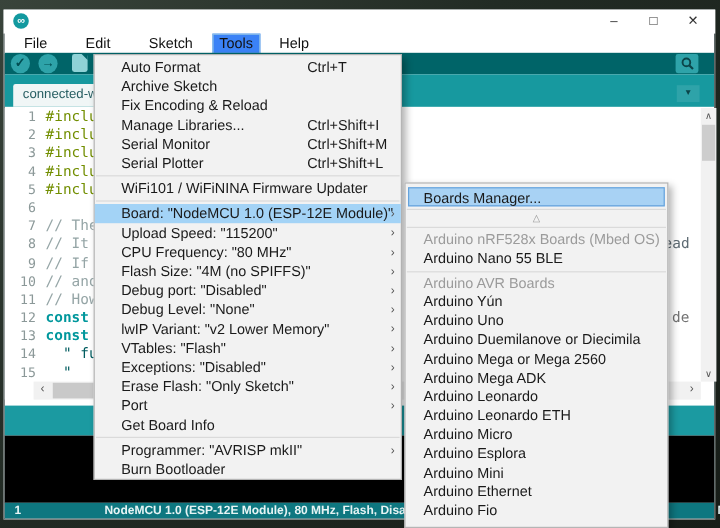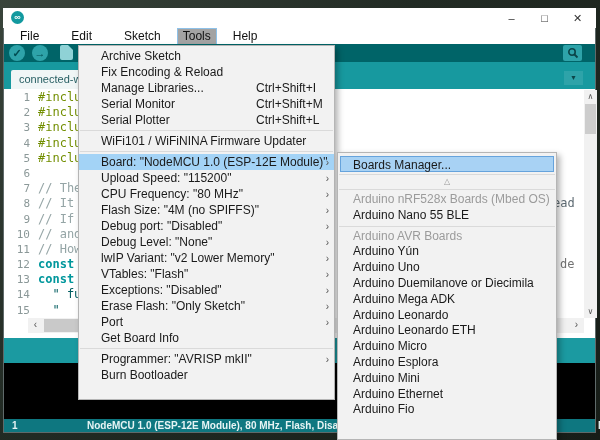--- a/index.html
+++ b/index.html
@@ -11,21 +11,21 @@
           border:1px solid #5f6a6a;box-sizing:border-box;}
   .titlebar{position:absolute;left:3px;top:8px;width:593px;height:20px;background:#fff;}
   .app-icon{position:absolute;left:8px;top:3px;width:13px;height:13px;border-radius:50%;
             background:#12999f;color:#fff;font-size:9px;line-height:13px;text-align:center;font-weight:bold;}
   .title-text{position:absolute;left:27px;top:0;height:20px;line-height:21px;font-size:11px;color:#111;white-space:nowrap;}
   .win-btns{position:absolute;right:2px;top:0;height:20px;display:flex;}
   .win-btn{width:33px;height:20px;text-align:center;line-height:20px;font-size:11px;color:#333;}
   .menubar{position:absolute;left:4px;top:28px;width:591px;height:17px;background:#fff;
            font-size:12px;color:#111;display:flex;align-items:center;}
   .menu-item{padding:1px 16px;height:15px;line-height:15px;}
-  .menu-item.active{background:#a3a3a3;border:1px solid #8ec1e8;padding:0 5px;}
+  .menu-item.active{background:#3b82f6;border:1px solid #8ec1e8;padding:0 5px;}
   
   .toolbar{position:absolute;left:4px;top:44px;width:591px;height:18px;background:#006468;}
   .tb-circle{position:absolute;top:1px;width:16px;height:16px;border-radius:50%;background:#2ea3a9;
              color:#004d52;font-size:11px;font-weight:bold;text-align:center;line-height:16px;}
   .tb-doc{position:absolute;top:1px;width:13px;height:15px;background:#8fd2d6;border-radius:2px;}
   .tb-doc:after{content:"";position:absolute;right:0;top:0;border-style:solid;border-width:0 5px 5px 0;
                 border-color:transparent #006468 transparent transparent;}
   .serial-btn{position:absolute;right:13px;top:1px;width:19px;height:16px;background:#2ea3a9;border-radius:2px;}
   .tabbar{position:absolute;left:4px;top:62px;width:591px;height:27px;background:#17999f;}
   .tab{position:absolute;left:7px;top:8px;width:160px;height:19px;background:#f0f6f6;border-radius:2px 2px 0 0;
@@ -151,20 +151,21 @@
 
   <div class="statusstrip"></div>
   <div class="console"></div>
   <div class="bottombar">
     <span class="bb-line">1</span>
     <span class="bb-info">NodeMCU 1.0 (ESP-12E Module), 80 MHz, Flash, Disabled, 4M (no S</span>
     <span class="bb-port">M12</span>
   </div>
 
   <div class="popup" id="toolsMenu">
+      <div class="mrow"><span>Auto Format</span><span class="sc">Ctrl+T</span></div>
       <div class="mrow"><span>Archive Sketch</span></div>
       <div class="mrow"><span>Fix Encoding &amp; Reload</span></div>
       <div class="mrow"><span>Manage Libraries...</span><span class="sc">Ctrl+Shift+I</span></div>
       <div class="mrow"><span>Serial Monitor</span><span class="sc">Ctrl+Shift+M</span></div>
       <div class="mrow"><span>Serial Plotter</span><span class="sc">Ctrl+Shift+L</span></div>
       <div class="sep"></div>
       <div class="mrow"><span>WiFi101 / WiFiNINA Firmware Updater</span></div>
       <div class="sep"></div>
       <div class="mrow hl"><span>Board: "NodeMCU 1.0 (ESP-12E Module)"</span><span class="arr">›</span></div>
       <div class="mrow"><span>Upload Speed: "115200"</span><span class="arr">›</span></div>
@@ -188,20 +189,21 @@
       <div class="sep"></div>
       <div class="scrollrow">△</div>
       <div class="sep"></div>
       <div class="brow dis">Arduino nRF528x Boards (Mbed OS)</div>
       <div class="brow">Arduino Nano 55 BLE</div>
       <div class="sep"></div>
       <div class="brow dis">Arduino AVR Boards</div>
       <div class="brow">Arduino Yún</div>
       <div class="brow">Arduino Uno</div>
       <div class="brow">Arduino Duemilanove or Diecimila</div>
+      <div class="brow">Arduino Mega or Mega 2560</div>
       <div class="brow">Arduino Mega ADK</div>
       <div class="brow">Arduino Leonardo</div>
       <div class="brow">Arduino Leonardo ETH</div>
       <div class="brow">Arduino Micro</div>
       <div class="brow">Arduino Esplora</div>
       <div class="brow">Arduino Mini</div>
       <div class="brow">Arduino Ethernet</div>
       <div class="brow">Arduino Fio</div>
     </div>
 </div>

